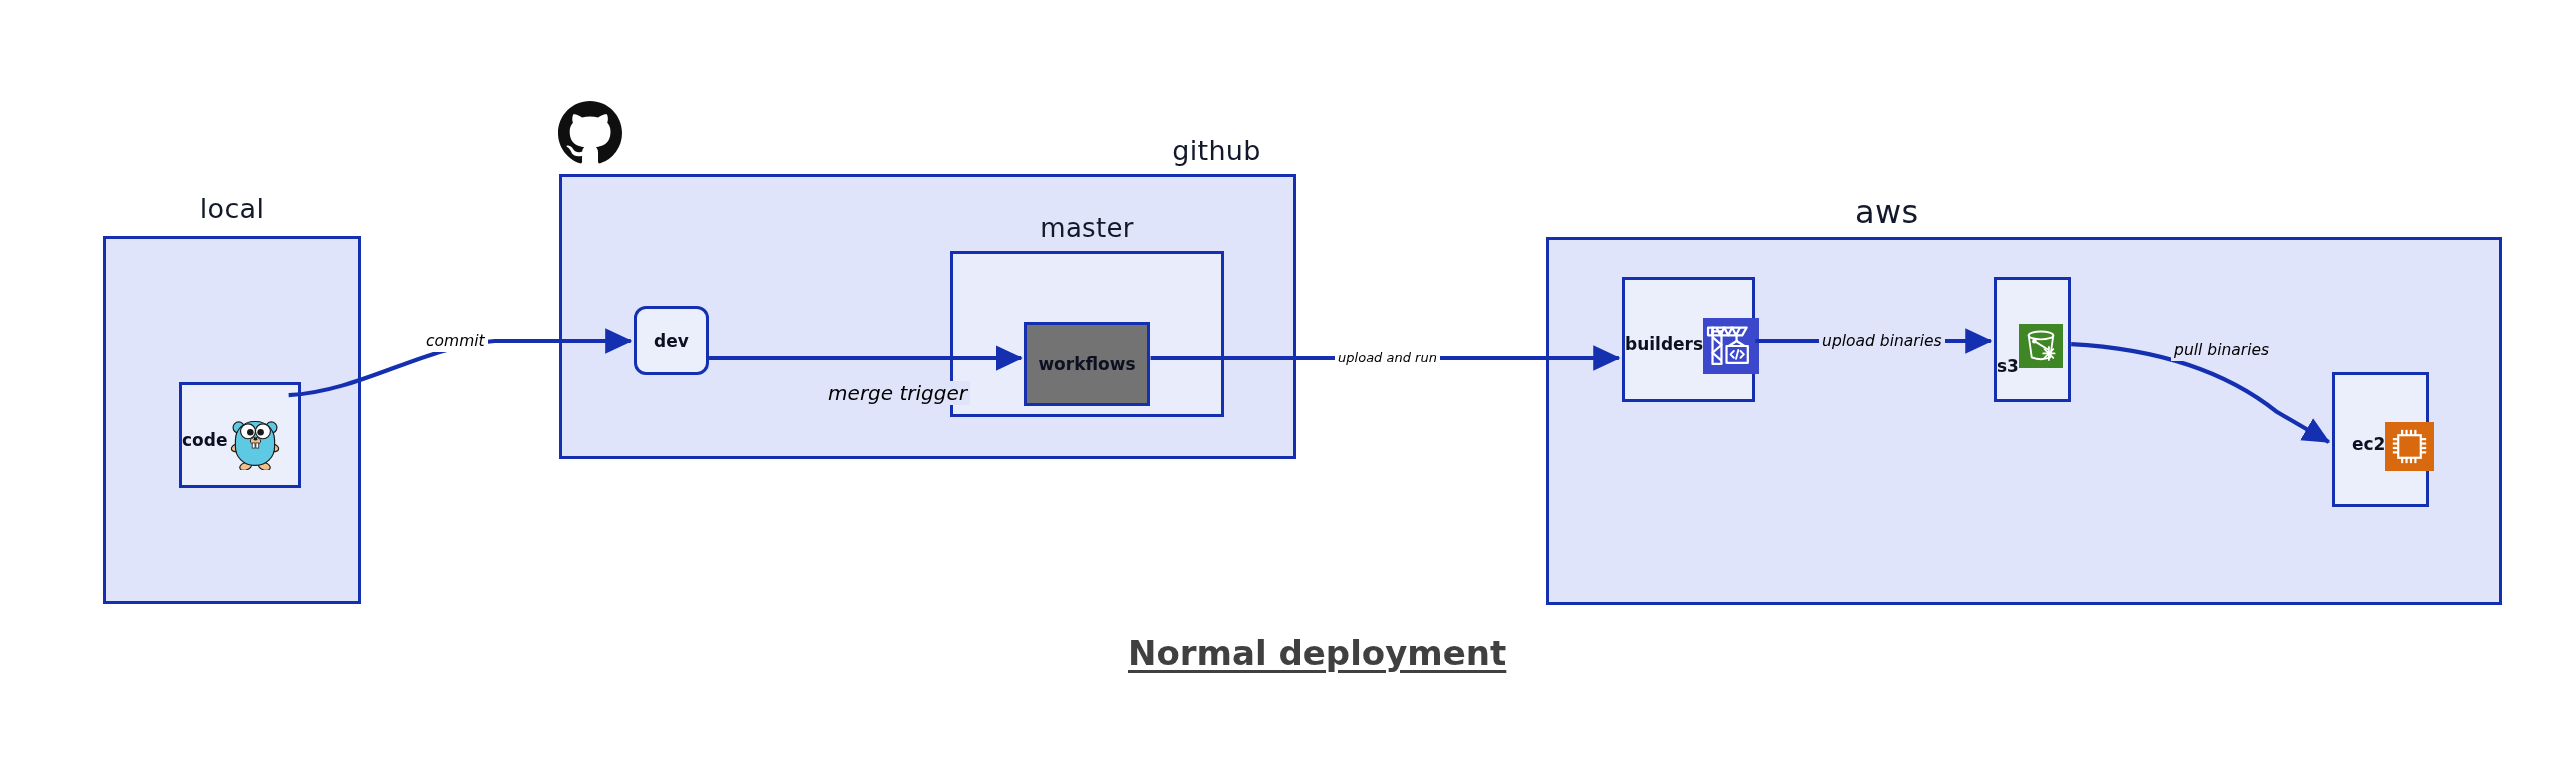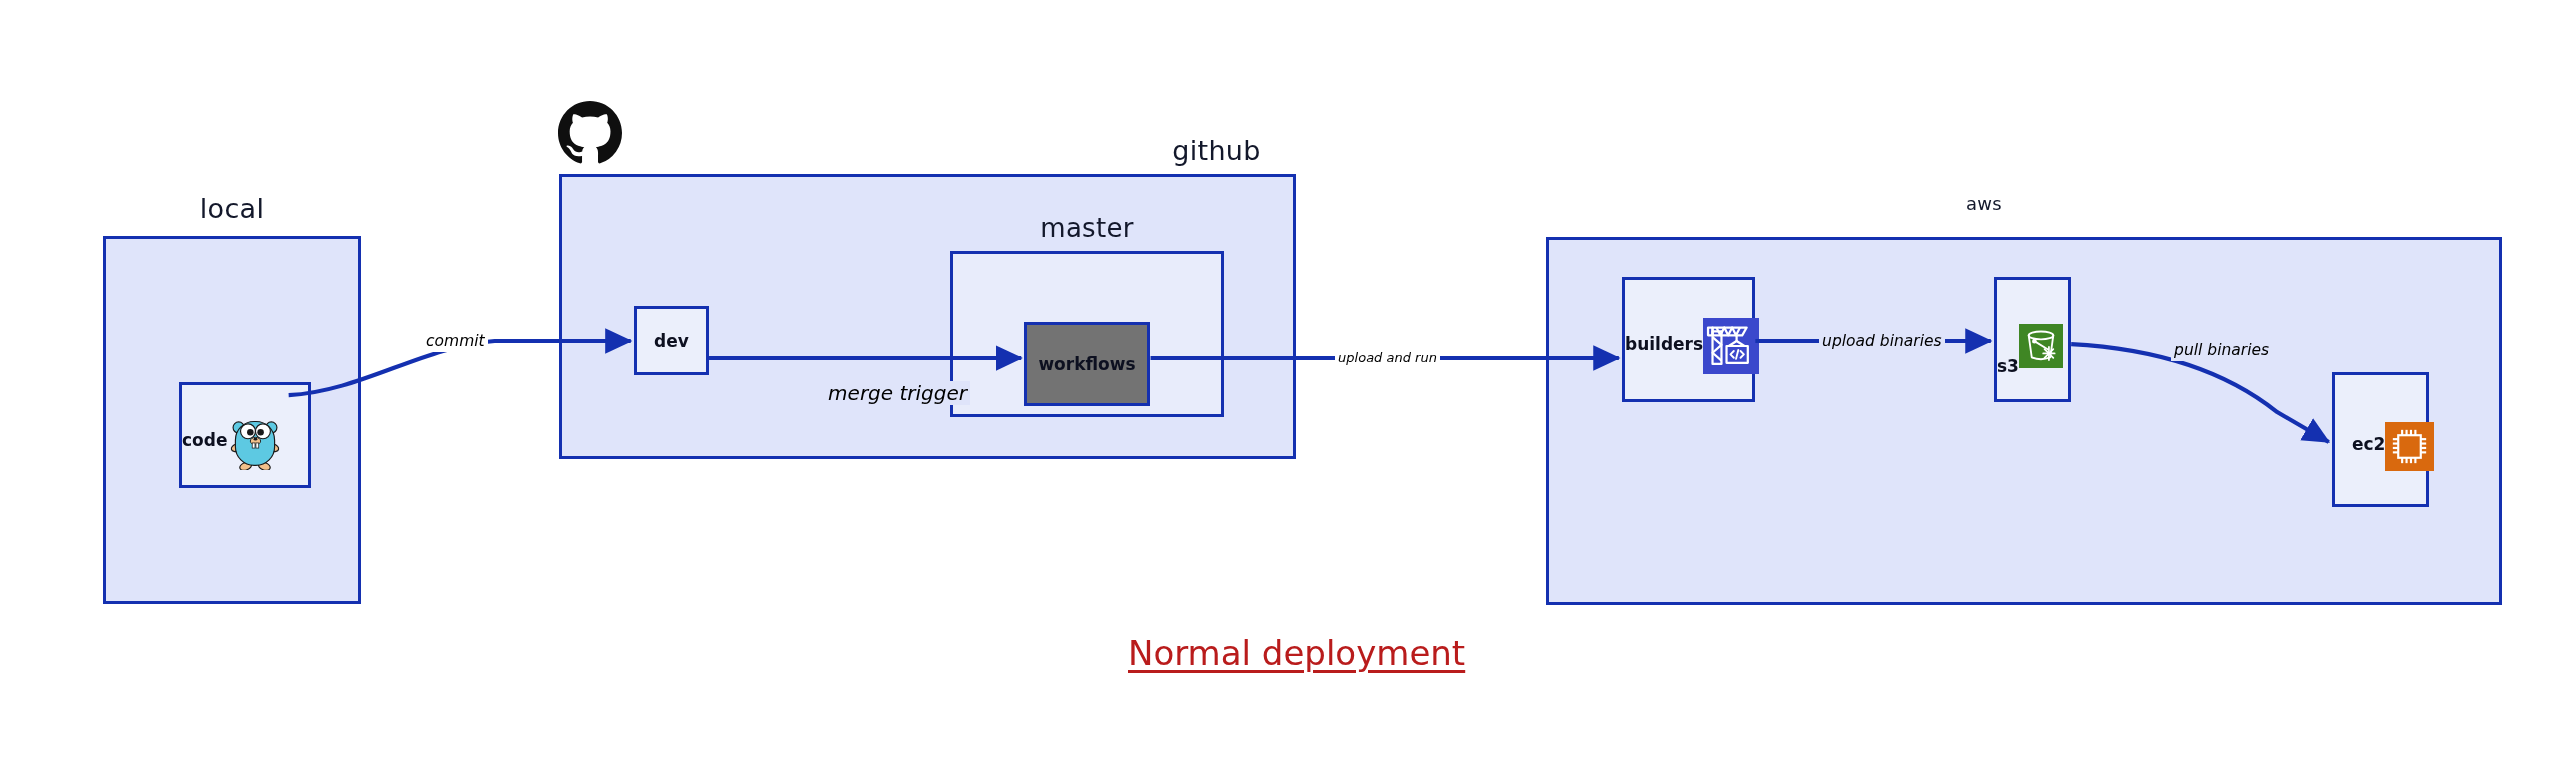--- a/index.html
+++ b/index.html
@@ -80,43 +80,43 @@
     position: absolute;
     left: 0; top: 0;
     width: 2604px;
     height: 781px;
     pointer-events: none;
   }
 
   
   #diagram-title {
     position: absolute;
-    color: #b91c1c;
-    font-family: "DejaVu Sans", sans-serif;
-    font-weight: 400;
+    color: #404040;
+    font-family: "DejaVu Sans", sans-serif;
+    font-weight: 700;
     text-decoration: underline;
     text-decoration-thickness: 2.6px;
     text-underline-offset: 5.2px;
     white-space: nowrap;
   }
 
   
   #github-logo {
     position: absolute;
   }
 </style>
 </head>
 <body>
 
 <div id="stage">
 
   <div class="group-label" style="left:103px; top:193px; width:258px; text-align:center; font-size:27px;">local</div>
   <div class="group-box" style="left:103px; top:236px; width:258px; height:368px;"></div>
 
-  <div class="node" style="left:179px; top:382px; width:132px; height:106px; padding-top:9.3px;">
+  <div class="node" style="left:179px; top:382px; width:122px; height:106px; padding-top:9.3px;">
     <div class="node-label" style="font-size:17px;">code</div>
     <span class="node-icon" style="margin-top:6.2px;">
       <svg width="56" height="56" viewBox="0 0 120 120">
 
         <ellipse cx="22" cy="72" rx="13" ry="8" fill="#f2c08a" stroke="#1a1a1a" stroke-width="2.5" transform="rotate(-18 22 72)"></ellipse>
         <ellipse cx="98" cy="72" rx="13" ry="8" fill="#f2c08a" stroke="#1a1a1a" stroke-width="2.5" transform="rotate(18 98 72)"></ellipse>
 
         <ellipse cx="40" cy="112" rx="13" ry="8" fill="#f2c08a" stroke="#1a1a1a" stroke-width="2.5" transform="rotate(-20 40 112)"></ellipse>
         <ellipse cx="80" cy="112" rx="13" ry="8" fill="#f2c08a" stroke="#1a1a1a" stroke-width="2.5" transform="rotate(20 80 112)"></ellipse>
 
@@ -148,32 +148,32 @@
                -.08-.2-.36-1.02.08-2.12 0 0 .67-.21 2.2.82a7.42 7.42 0 0 1 2-.27c.68 0
                1.36.09 2 .27 1.53-1.04 2.2-.82 2.2-.82.44 1.1.16 1.92.08 2.12.51.56.82
                1.27.82 2.15 0 3.07-1.87 3.75-3.65 3.95.29.25.54.73.54 1.48 0 1.07-.01
                1.93-.01 2.2 0 .21.15.46.55.38A8.01 8.01 0 0 0 16 8c0-4.42-3.58-8-8-8z"></path>
     </svg>
   </span>
 
   <div class="group-label" style="left:1139px; top:135px; width:155px; text-align:center; font-size:27px;">github</div>
   <div class="group-box" style="left:559px; top:174px; width:737px; height:285px;"></div>
 
-  <div class="node" style="left:634px; top:306px; width:75px; height:69px; justify-content:center;">
+  <div class="node" style="left:634px; top:306px; width:75px; height:69px; justify-content:center;border-radius:12px;">
     <div class="node-label" style="font-size:17px;">dev</div>
   </div>
 
   <div class="group-label" style="left:950px; top:213px; width:274px; text-align:center; font-size:26px;">master</div>
   <div class="group-box inner" style="left:950px; top:251px; width:274px; height:166px;"></div>
 
   <div class="node white" style="left:1024px; top:322px; width:126px; height:84px; justify-content:center;">
     <div class="node-label" style="font-size:17px;">workflows</div>
   </div>
 
-  <div class="group-label" style="left:1855px; top:193px; width:258px; text-align:center; font-size:18px;">aws</div>
+  <div class="group-label" style="left:1855px; top:193px; width:258px; text-align:left; font-size:32px;">aws</div>
   <div class="group-box" style="left:1546px; top:237px; width:956px; height:368px;"></div>
 
   <div class="node" style="left:1622px; top:277px; width:133px; height:125px; padding-top:8.2px;">
     <div class="node-label" style="font-size:17px;">builders</div>
     <span class="node-icon" style="margin-top:7.2px;">
       <svg width="56" height="56" viewBox="0 0 100 100">
         <rect x="0" y="0" width="100" height="100" fill="#3b48cc"></rect>
         <g fill="none" stroke="#ffffff" stroke-width="4" stroke-linejoin="round">
 
           <rect x="17" y="24" width="16" height="58"></rect>

